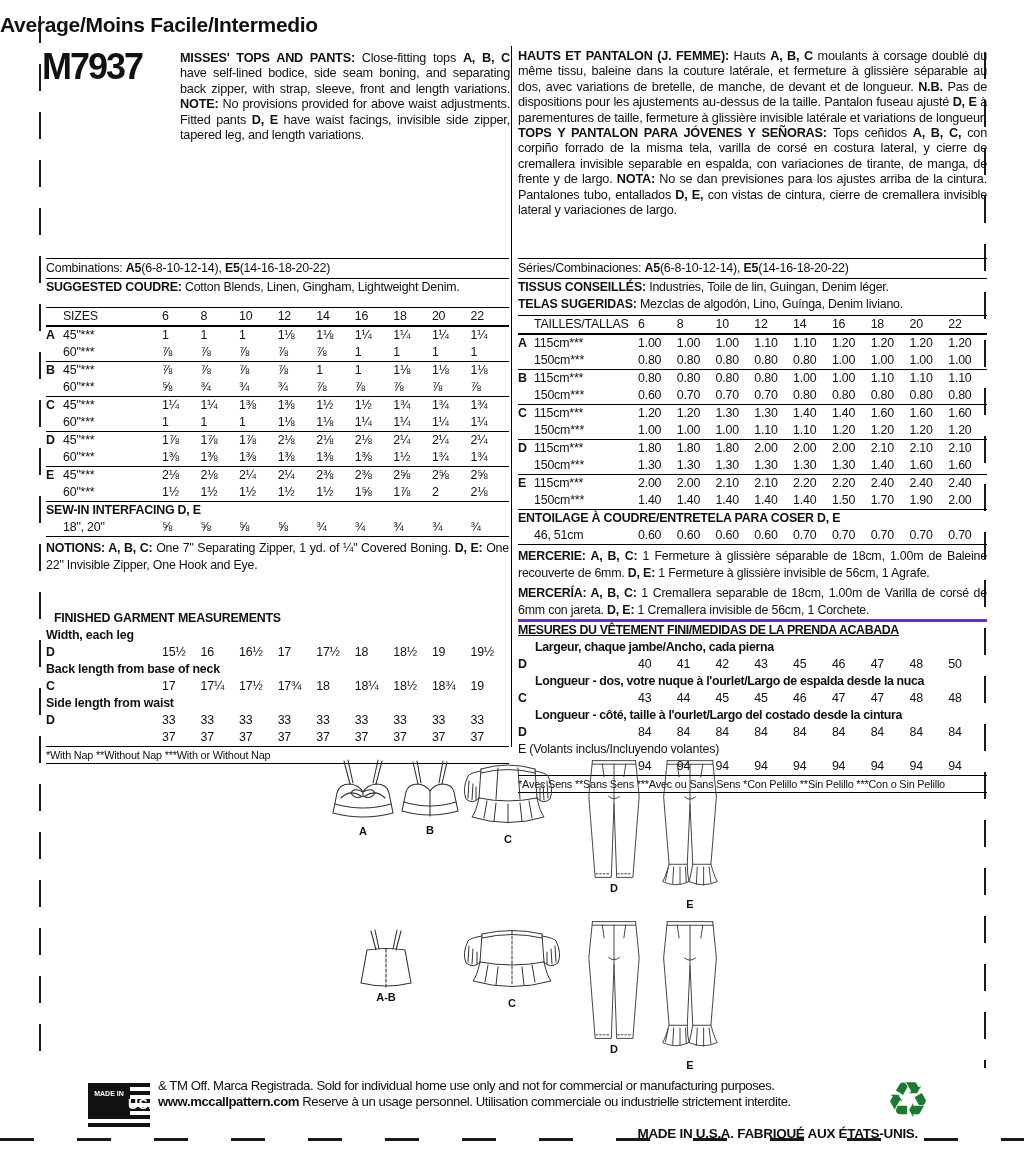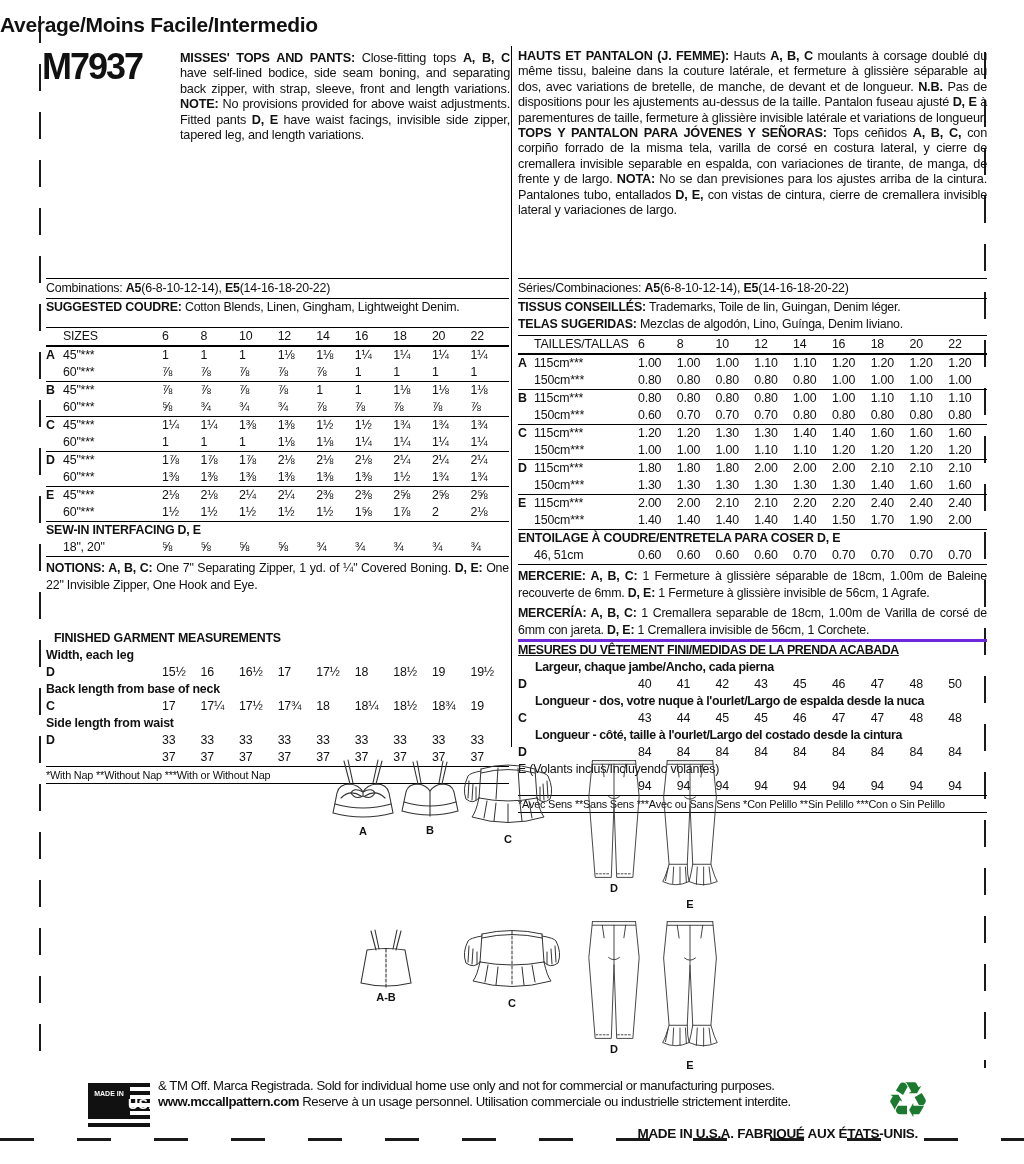--- a/index.html
+++ b/index.html
@@ -18,21 +18,21 @@
   #pattern-number{position:absolute;left:36px;top:46px;font-size:36px;font-weight:bold;letter-spacing:-2px;margin-left:6px;}
   .desc{position:absolute;font-size:12.7px;line-height:15.4px;text-align:justify;letter-spacing:-0.2px;}
   #desc-en{left:180px;top:51px;width:330px;}
   #desc-frsp{left:518px;top:49px;width:469px;}
   #divider{position:absolute;left:511px;top:46px;width:1px;height:701px;background:#000;}
   
   .col{position:absolute;top:258px;font-size:12.4px;line-height:17px;letter-spacing:-0.2px;}
   #col-left{left:46px;width:463px;}
   #col-right{left:518px;width:469px;}
   .introline{border-bottom:1px solid #000;padding:0 0 1px 0;}
-  .intro-top{border-top:1px solid #000;padding-top:1px;margin-top:20px;}
+  .intro-top{border-top:1px solid #000;padding-top:1px;}
   
   .ytable{margin-top:11px;border-bottom:1px solid #000;}
   #col-right .ytable{margin-top:2px;}
   .trow{display:grid;grid-template-columns:17px 99px repeat(9,1fr);}
   #col-right .trow{grid-template-columns:16px 104px repeat(9,1fr);}
   .trow.hdr{border-top:1px solid #000;border-bottom:1px solid #000;}
   .trow.gs,.tspan.gs{border-top:1px solid #000;}
   .tspan{display:block;}
   .tspan.bold{font-weight:bold;}
   .cl{font-weight:bold;}
@@ -298,21 +298,21 @@
           <span class="cv">37</span>
           <span class="cv">37</span>
           <span class="cv">37</span>
         </div>
       </div>
     <div class="footnote">*With Nap **Without Nap ***With or Without Nap</div>
   </div>
 
   <div id="col-right" class="col">
     <div class="introline intro-top"><span>Séries/Combinaciones: </span><span class="b">A5</span><span>(6-8-10-12-14), </span><span class="b">E5</span><span>(14-16-18-20-22)</span></div>
-    <div><span class="b">TISSUS CONSEILLÉS:</span><span> Trademarks, Toile de lin, Guingan, Denim léger.</span></div>
+    <div><span class="b">TISSUS CONSEILLÉS:</span><span> Industries, Toile de lin, Guingan, Denim léger.</span></div>
     <div><span class="b">TELAS SUGERIDAS:</span><span> Mezclas de algodón, Lino, Guínga, Denim liviano.</span></div>
     <div class="ytable">
         <div class="trow hdr ">
           <span class="cl"></span>
           <span class="clab">TAILLES/TALLAS</span>
           <span class="cv">6</span>
           <span class="cv">8</span>
           <span class="cv">10</span>
           <span class="cv">12</span>
           <span class="cv">14</span>

